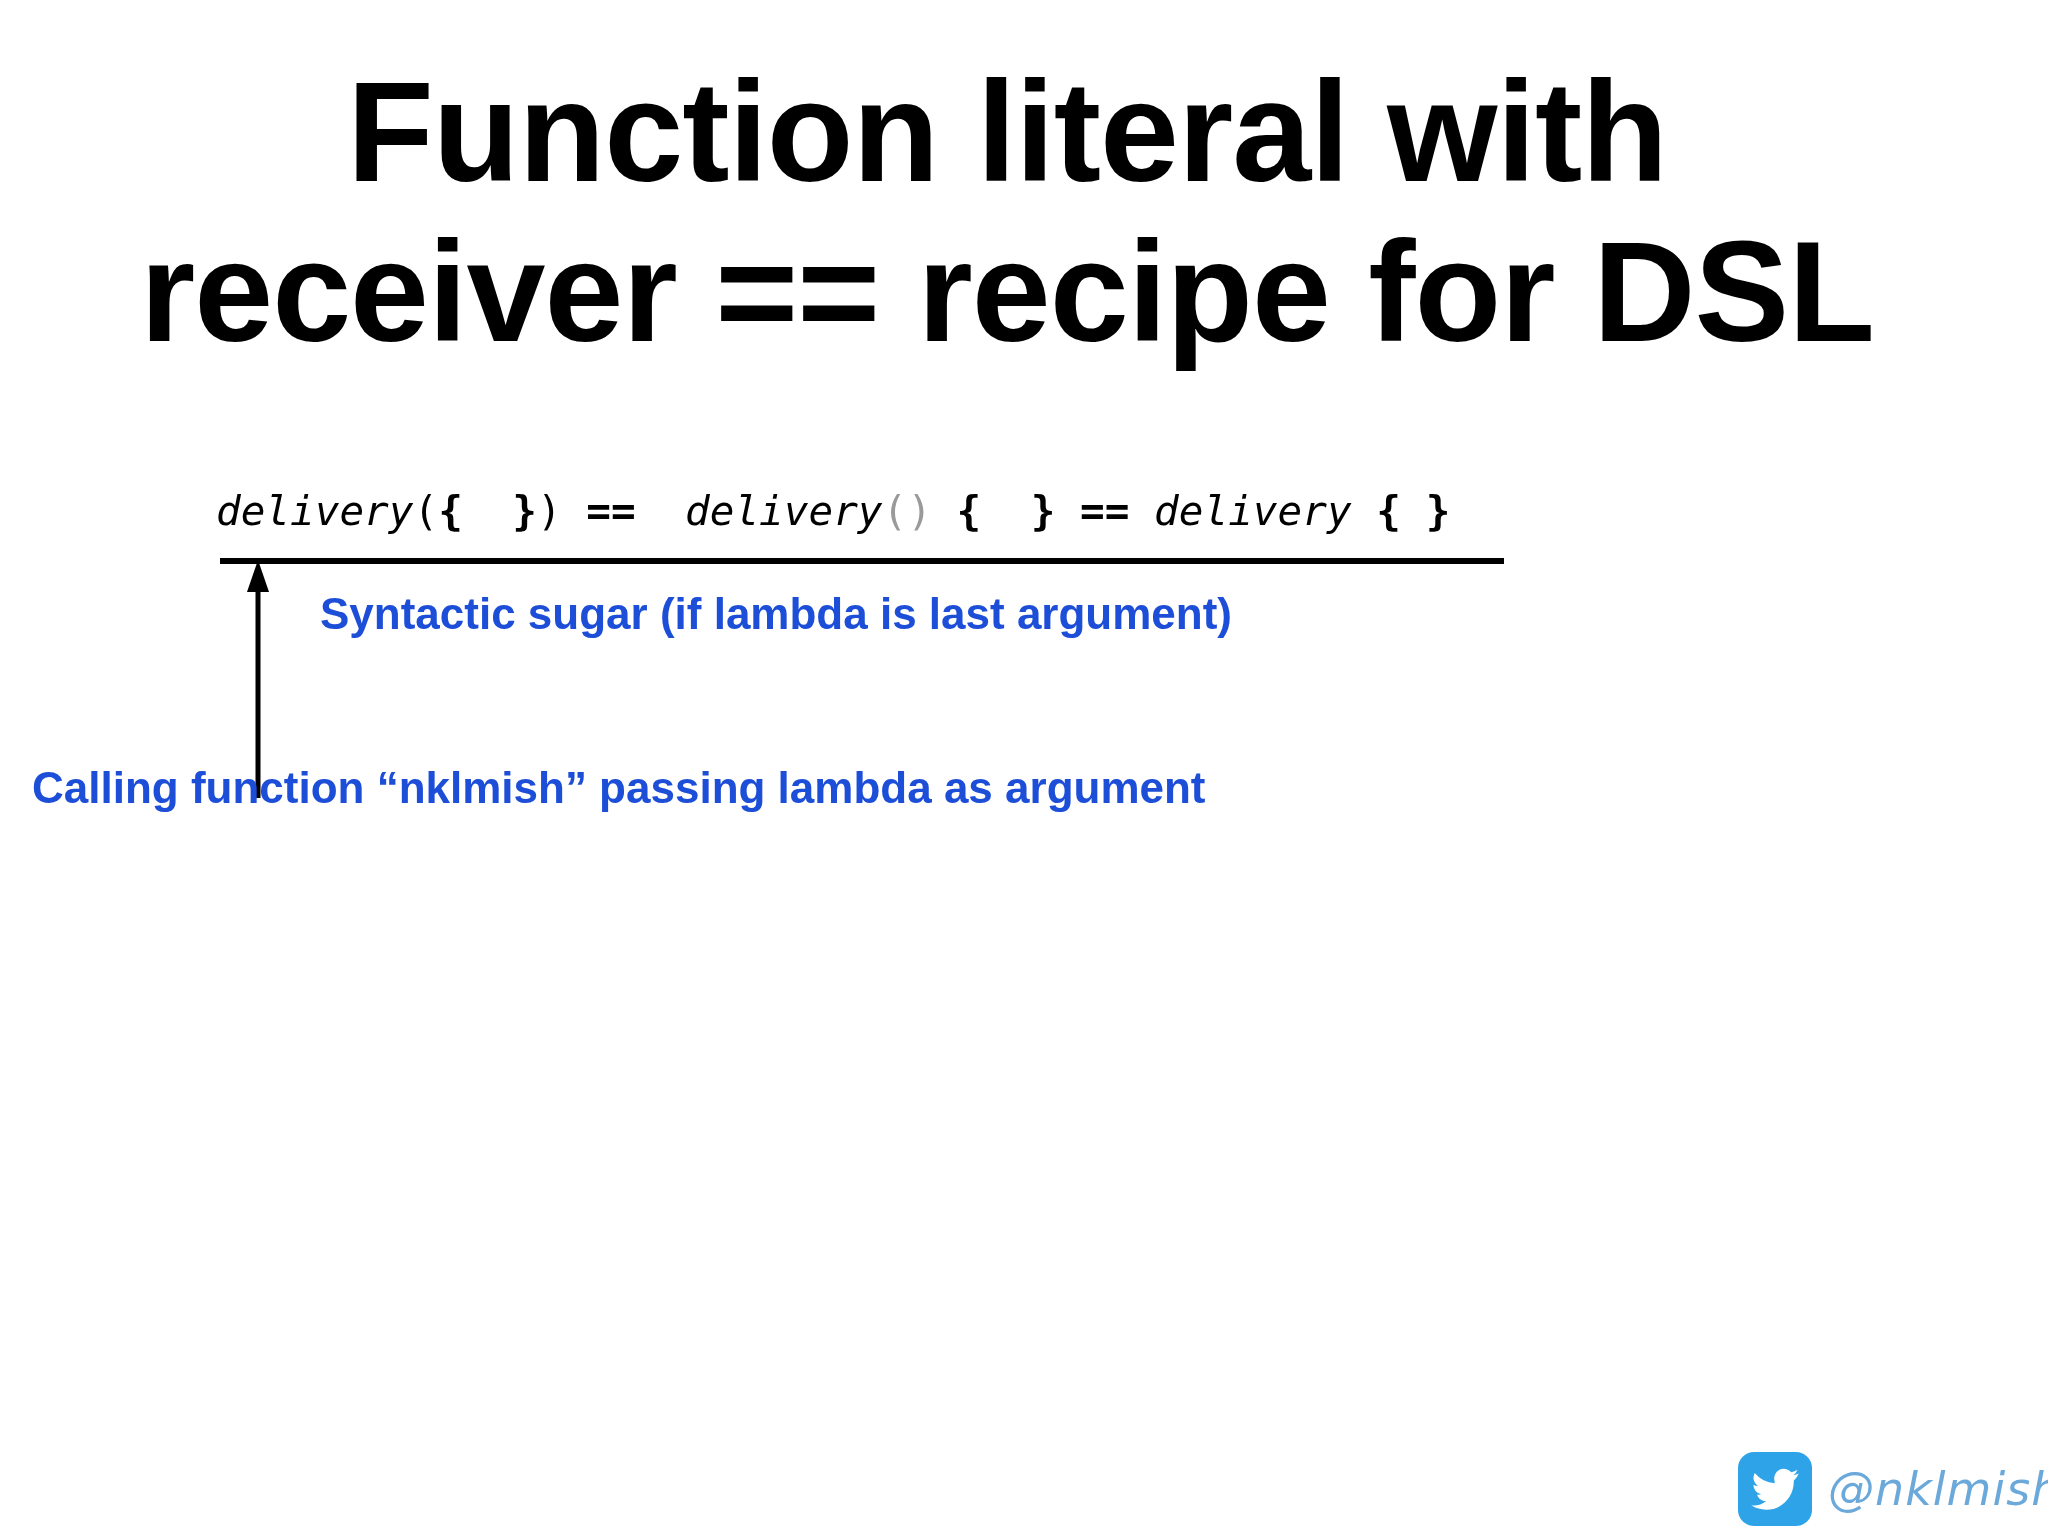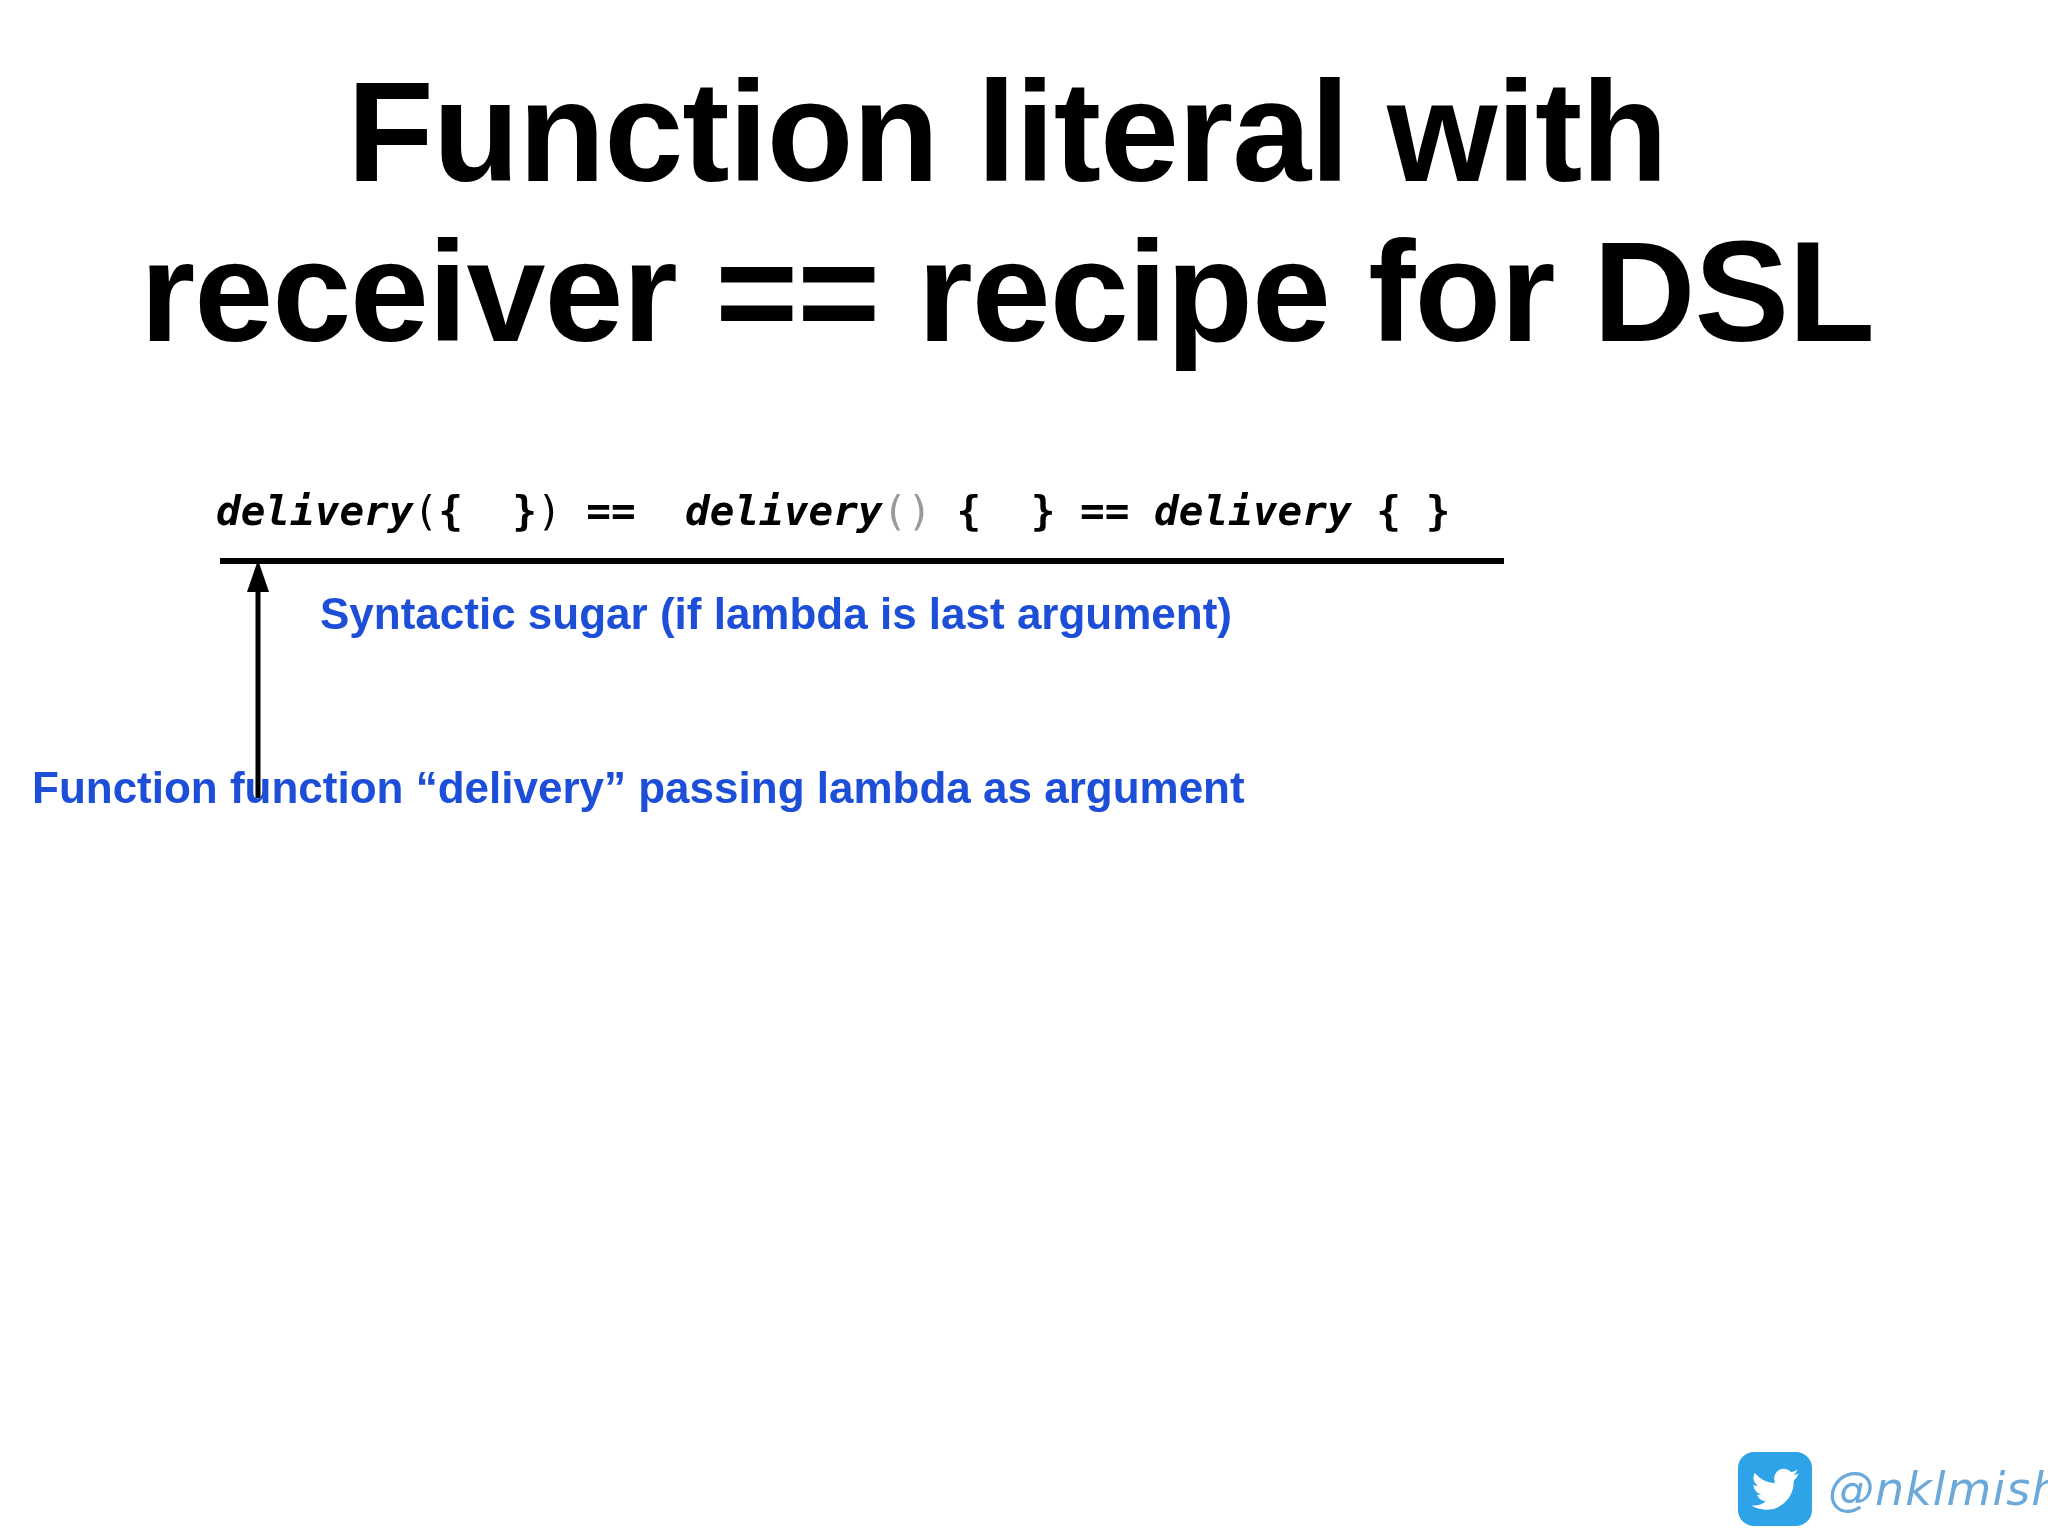--- a/index.html
+++ b/index.html
@@ -47,21 +47,21 @@
     left: 216px;
     top: 484px;
     font-family: "DejaVu Sans Mono", "Liberation Mono", monospace;
     font-size: 41px;
     line-height: 54px;
     white-space: pre;
     color: #000;
   }
   .code-line .ident {
     font-style: italic;
-    font-weight: 700;
+    font-weight: 400;
     text-align: right;
   }
   .code-line .paren {
     font-style: normal;
     font-weight: 400;
     color: #000;
   }
   .code-line .paren-dim {
     font-style: normal;
     font-weight: 400;
@@ -160,21 +160,21 @@
 
   <div class="rule"></div>
 
   <svg class="arrow" viewBox="0 0 40 240" width="40" height="240" aria-hidden="true">
     <line x1="18" y1="240" x2="18" y2="22" stroke="#000000" stroke-width="5"></line>
     <polygon points="18,2 7,34 29,34" fill="#000000"></polygon>
   </svg>
 
   <div class="caption caption-sugar">Syntactic sugar (if lambda is last argument)</div>
 
-  <div class="caption caption-calling">Function function “delivery” passing lambda as argument</div>
+  <div class="caption caption-calling">Calling function “nklmish” passing lambda as argument</div>
 
   <div class="twitter-badge">
     <span class="twitter-tile">
       <svg viewBox="0 0 24 24" width="52" height="52" aria-hidden="true">
         <path fill="#ffffff" d="M23 4.9c-.8.36-1.67.6-2.58.71a4.5 4.5 0 0 0 1.97-2.48 9 9 0 0 1-2.85 1.09A4.48 4.48 0 0 0 11.8 8.3c0 .35.04.7.11 1.02A12.72 12.72 0 0 1 2.67 4.6a4.48 4.48 0 0 0 1.39 5.98 4.4 4.4 0 0 1-2.03-.56v.06a4.49 4.49 0 0 0 3.6 4.4c-.36.1-.75.15-1.15.15-.28 0-.55-.03-.81-.08a4.5 4.5 0 0 0 4.19 3.12A9 9 0 0 1 1 19.54a12.68 12.68 0 0 0 6.88 2.02c8.26 0 12.78-6.84 12.78-12.77l-.02-.58A9.1 9.1 0 0 0 23 4.9z"></path>
       </svg>
     </span>
     <span class="twitter-handle">@nklmish</span>
   </div>
 

